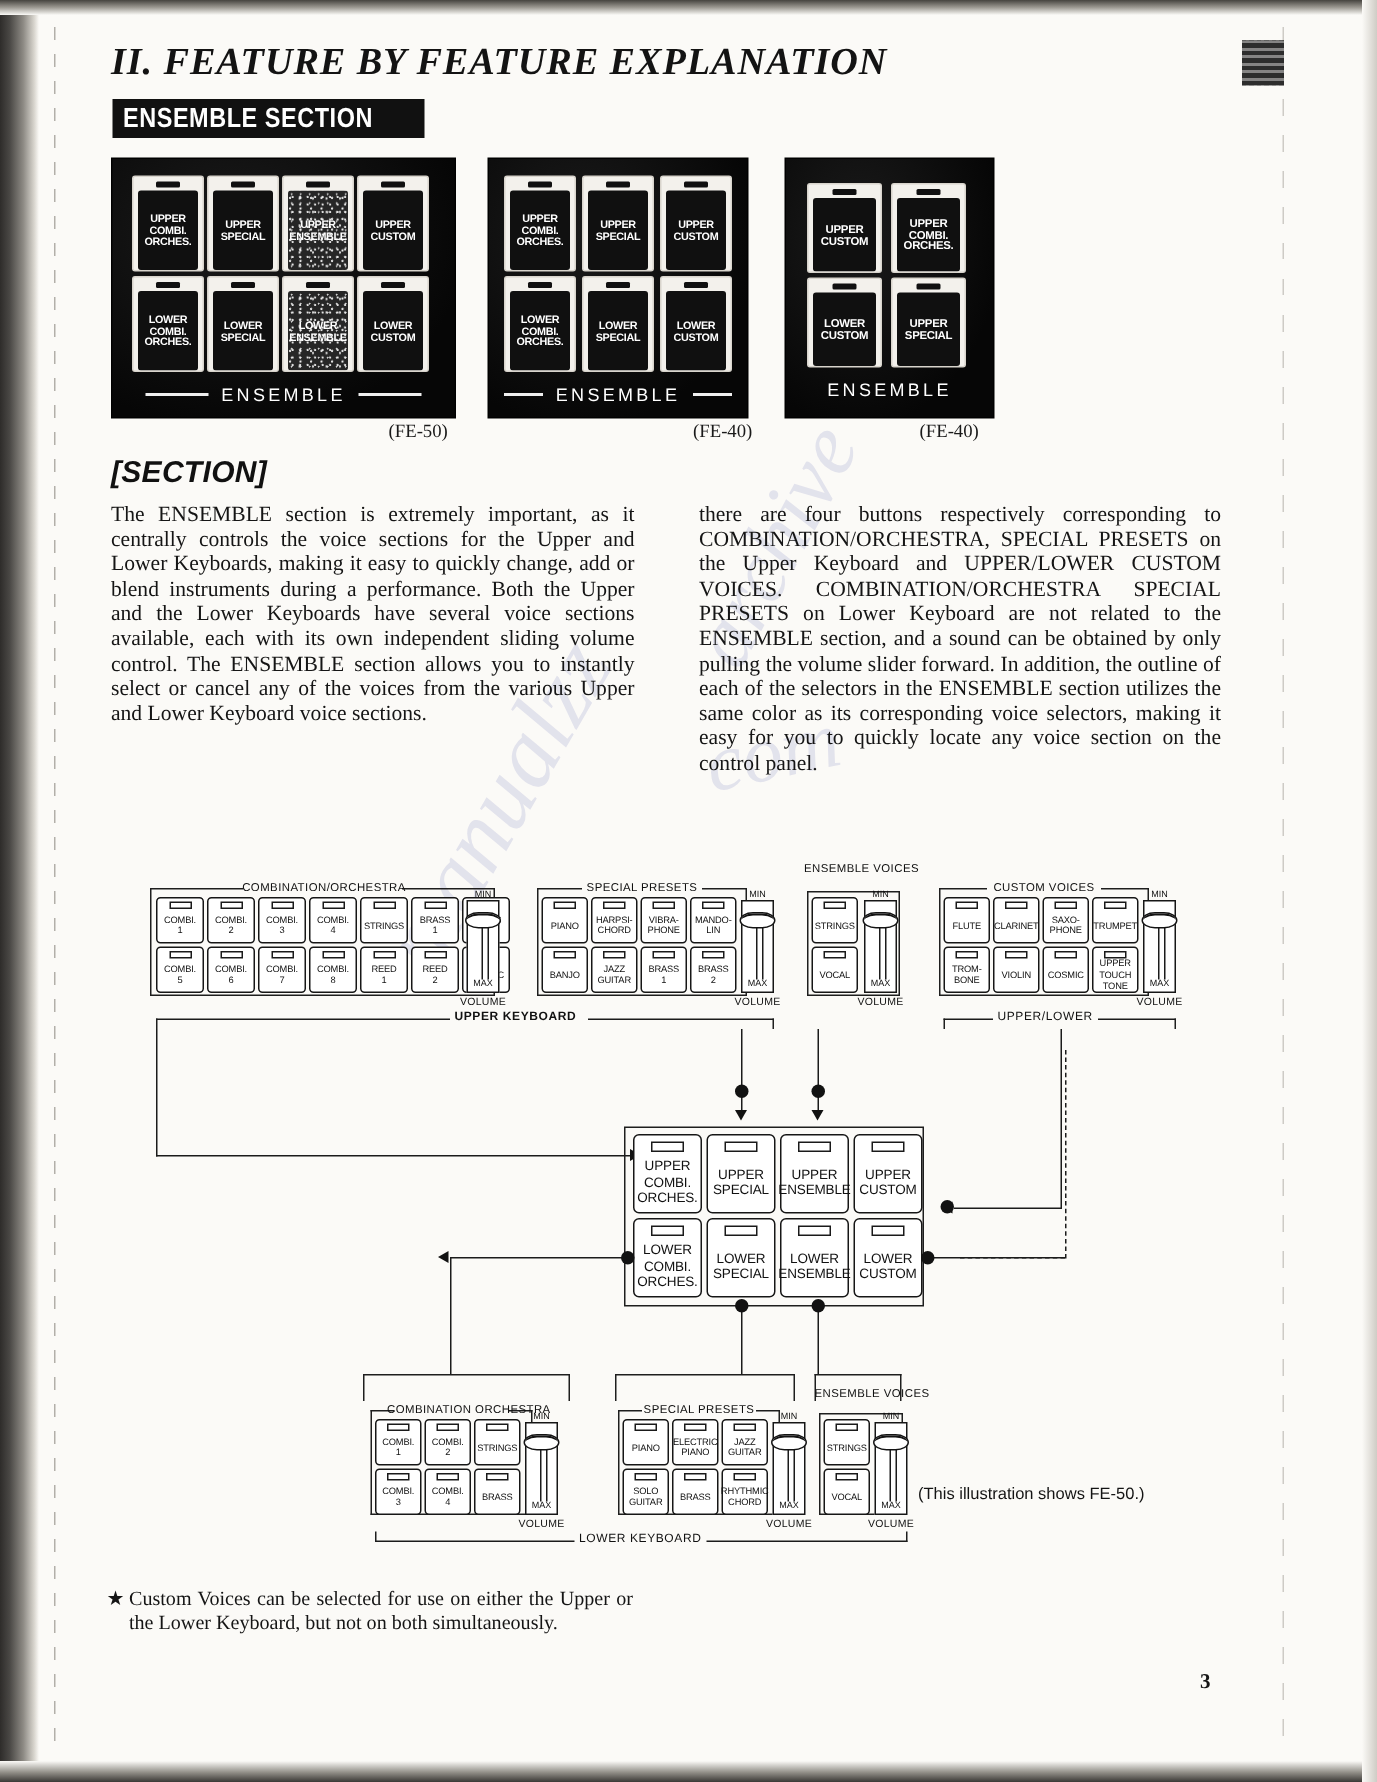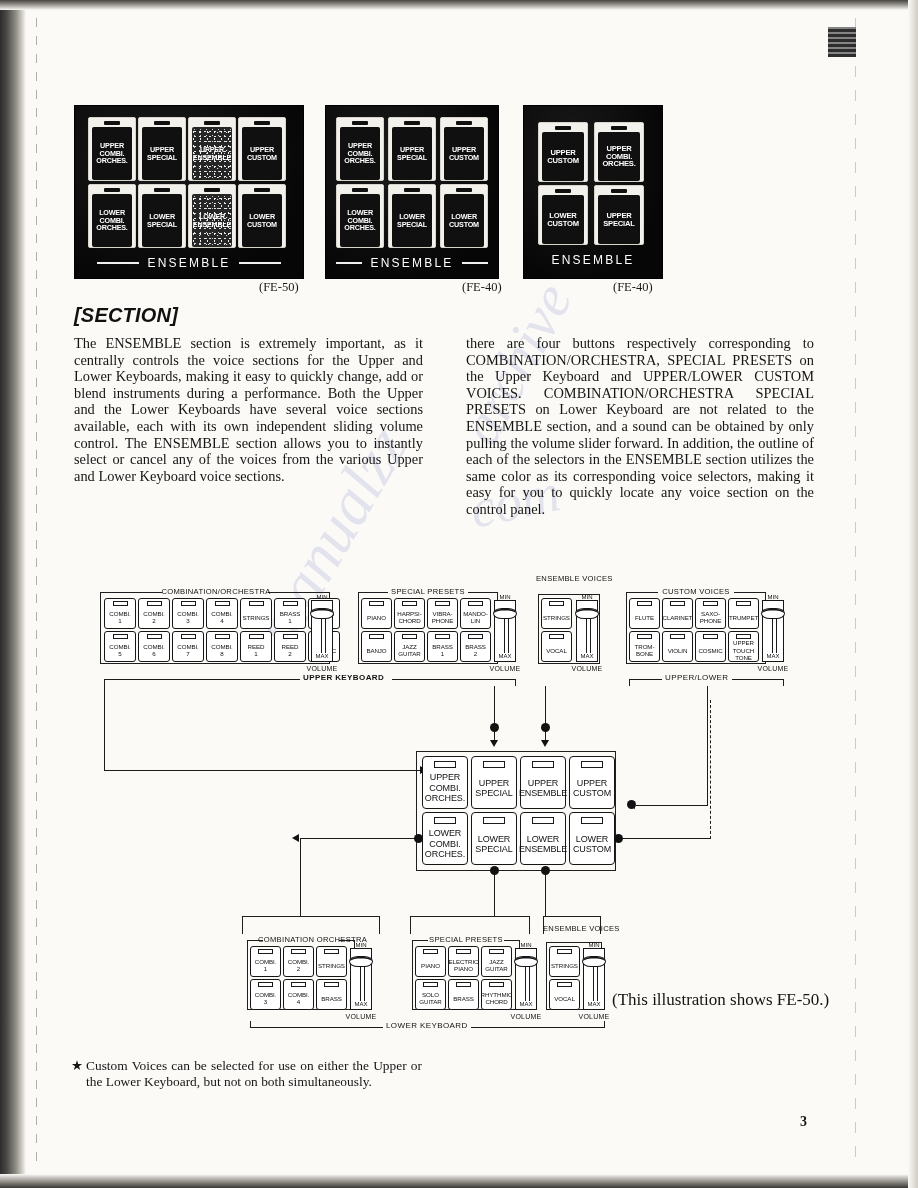--- a/index.html
+++ b/index.html
@@ -146,21 +146,21 @@
   .conn.dash-v{width:0;border-left:1.4px dashed #1b1b1b;background:none;}
   .dot{position:absolute;width:9px;height:9px;border-radius:50%;background:#121212;}
   .arrow{position:absolute;width:0;height:0;}
   .arrow.down{border-left:4.5px solid transparent;border-right:4.5px solid transparent;
     border-top:7px solid #121212;}
   .arrow.right{border-top:4.5px solid transparent;border-bottom:4.5px solid transparent;
     border-left:7px solid #121212;}
   .arrow.left{border-top:4.5px solid transparent;border-bottom:4.5px solid transparent;
     border-right:7px solid #121212;}
 
-  .illus-note{position:absolute;font-family:Liberation Serif, serif;font-size:17px;color:#141414;text-align:right;}
+  .illus-note{position:absolute;font-family:Liberation Sans, sans-serif;font-size:11px;color:#141414;text-align:right;}
 
   
   .footnote{
     position:absolute;left:72px;top:1058px;width:350px;
     font-family:"Liberation Serif", serif;font-size:13.4px;line-height:16px;color:#151515;
     text-align:justify;
   }
   .footnote .star{position:absolute;left:-1px;top:0;}
   .footnote .ftxt{display:block;padding-left:14px;}
   .pageno{position:absolute;left:800px;top:1114px;
@@ -183,20 +183,24 @@
   <div class="tickline"></div>
   <div class="tickline2"></div>
   <div class="corner-block"></div>
 
   <div class="wm" style="left:210px;top:500px;font-size:64px;transform:rotate(-60deg);">manualzz</div>
   <div class="wm" style="left:430px;top:330px;font-size:58px;transform:rotate(-62deg);">archive</div>
   <div class="wm" style="left:470px;top:470px;font-size:54px;transform:rotate(-12deg);">com</div>
 
   <div class="content">
 
+    <div class="h-main">II. FEATURE BY FEATURE EXPLANATION</div>
+    <div class="h-bar">
+      <span>ENSEMBLE SECTION</span>
+    </div>
     <div class="h-ens">[SECTION]</div>
 
     <div class="photo" style="left:75px;top:106px;width:228px;height:172px;">
       <div class="photo-inner"></div>
       <div class="pbtn" style="left:13px;top:11px;width:48px;height:64px;">
           <div class="lamp"></div>
           <div class="face" style="font-size:7.2px">
             <span class="ln">UPPER</span>
             <span class="ln">COMBI.</span>
             <span class="ln">ORCHES.</span>

